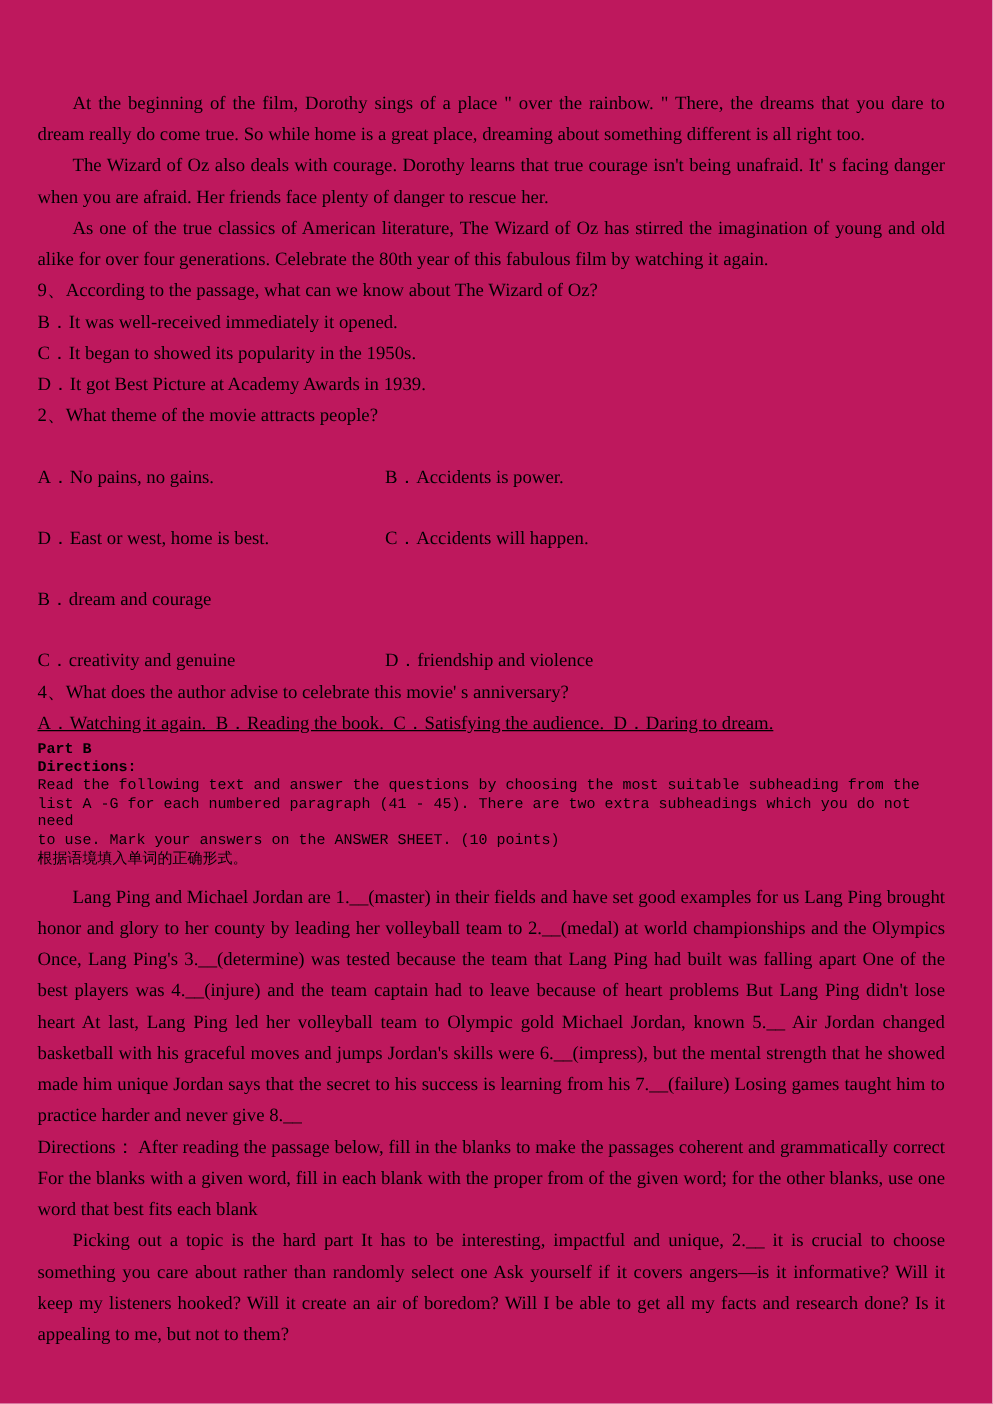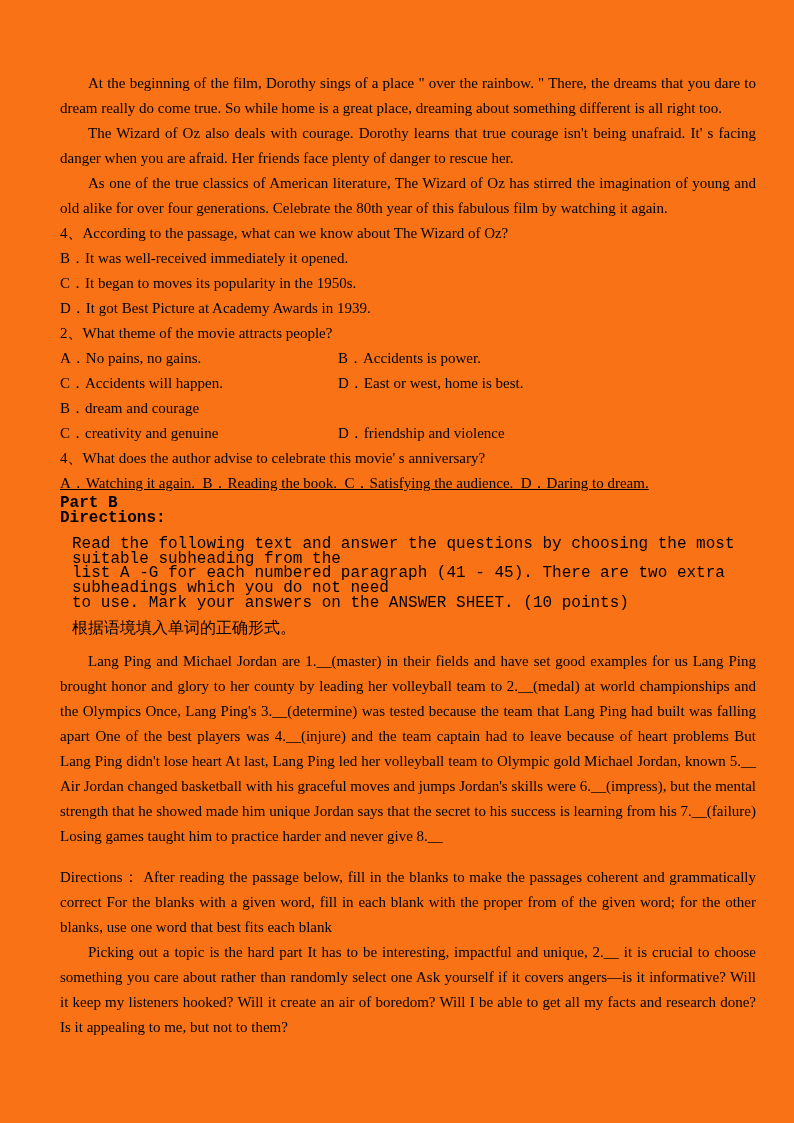--- a/index.html
+++ b/index.html
@@ -5,23 +5,23 @@
   html, body {
     margin: 0;
     padding: 0;
     background: #ffffff;
   }
   .page {
     position: relative;
     width: 794px;
     height: 1123px;
     margin: 0 auto;
-    background: #f97316;
+    background: #be185d;
     box-sizing: border-box;
-    padding: 71px 38px 0 60px;
+    padding: 71px 38px 0 30px;
     font-family: "Liberation Serif", "DejaVu Serif", serif;
     font-size: 15px;
     line-height: 25px;
     color: #000000;
     overflow: hidden;
   }
   .para {
     margin: 0;
     text-align: justify;
     text-indent: 28px;
@@ -30,70 +30,71 @@
     margin: 0;
     text-align: left;
   }
   .prewrap {
     white-space: pre-wrap;
     text-decoration: underline;
   }
   .opt-grid {
     display: grid;
     grid-template-columns: 278px 1fr;
+    margin-top: 24px;
   }
   .partb {
     font-family: "Liberation Mono", "DejaVu Sans Mono", monospace;
-    font-size: 16px;
+    font-size: 12px;
     line-height: 14.6px;
   }
   .partb-bold {
     font-weight: bold;
     margin: 0;
   }
   .partb-body {
-    margin: 12px;
+    margin: 0;
     white-space: pre-wrap;
   }
   .cloze-para {
-    margin: 12px 0 16px 0;
+    margin: 12px 0 0 0;
     text-align: justify;
     text-indent: 28px;
   }
   .noindent-para {
     margin: 0;
     text-align: justify;
     text-indent: 0;
   }
 </style>
 </head>
 <body>
 
 <div class="page">
 
   <p class="para">At the beginning of the film, Dorothy sings of a place " over the rainbow. " There, the dreams that you dare to dream really do come true. So while home is a great place, dreaming about something different is all right too.</p>
   <p class="para">The Wizard of Oz also deals with courage. Dorothy learns that true courage isn't being unafraid. It' s facing danger when you are afraid. Her friends face plenty of danger to rescue her.</p>
   <p class="para">As one of the true classics of American literature, The Wizard of Oz has stirred the imagination of young and old alike for over four generations. Celebrate the 80th year of this fabulous film by watching it again.</p>
 
   <div>
-    <p class="line">4、According to the passage, what can we know about The Wizard of Oz?</p>
+    <p class="line">9、According to the passage, what can we know about The Wizard of Oz?</p>
     <p class="line">B．It was well-received immediately it opened.</p>
-    <p class="line">C．It began to moves its popularity in the 1950s.</p>
+    <p class="line">C．It began to showed its popularity in the 1950s.</p>
     <p class="line">D．It got Best Picture at Academy Awards in 1939.</p>
   </div>
 
   <div>
     <p class="line">2、What theme of the movie attracts people?</p>
     <div class="opt-grid">
       <span class="line">A．No pains, no gains.</span>
       <span class="line">B．Accidents is power.</span>
     </div>
     <div class="opt-grid">
+      <span class="line">D．East or west, home is best.</span>
       <span class="line">C．Accidents will happen.</span>
-      <span class="line">D．East or west, home is best.</span>
     </div>
   </div>
 
   <div>
     <div class="opt-grid">
       <span class="line">B．dream and courage</span>
     </div>
     <div class="opt-grid">
       <span class="line">C．creativity and genuine</span>
       <span class="line">D．friendship and violence</span>

